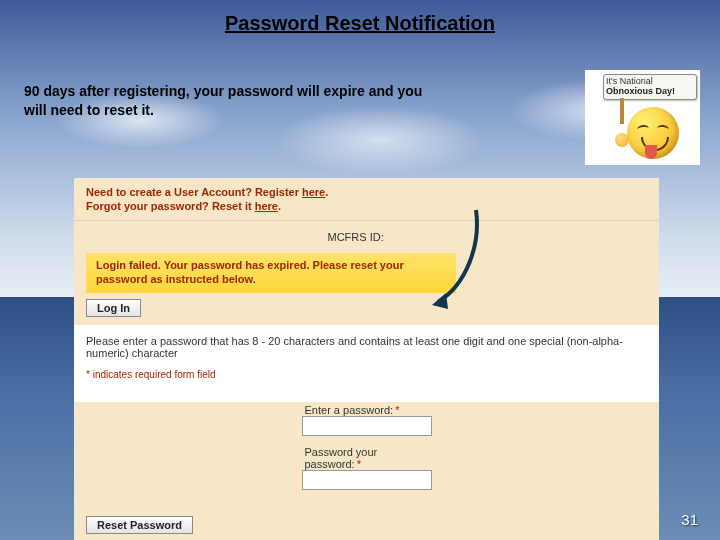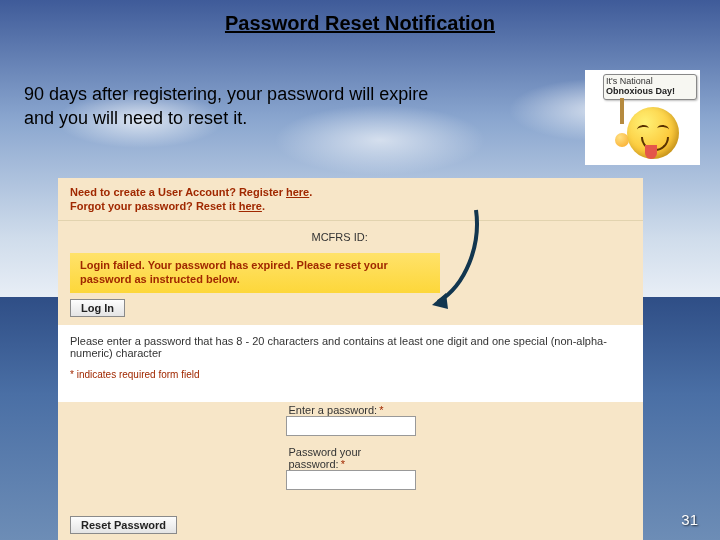--- a/index.html
+++ b/index.html
@@ -51,22 +51,22 @@
   font-weight: bold;
   font-size: 20px;
   color: #000;
   text-decoration: underline;
 }
 .intro {
   position: absolute;
   top: 82px;
   left: 24px;
   width: 420px;
-  font-size: 18px;
-  font-weight: normal;
+  font-size: 14px;
+  font-weight: bold;
   color: #000;
   line-height: 1.35;
 }
 .smiley-block {
   position: absolute;
   top: 70px;
   right: 20px;
   width: 115px;
   height: 95px;
   background: #fff;
@@ -129,21 +129,21 @@
   position: absolute;
   bottom: 18px; left: 30px;
   width: 14px; height: 14px;
   background: radial-gradient(circle at 35% 30%, #ffe082, #f9a825);
   border-radius: 50%;
 }
 
 .login-area {
   position: absolute;
   top: 178px;
-  left: 58px;
+  left: 74px;
   width: 585px;
   height: 318px;
   background: #fff;
   font-size: 11px;
   color: #333;
 }
 .peach {
   background: #f7e6c8;
 }
 .topbox {

